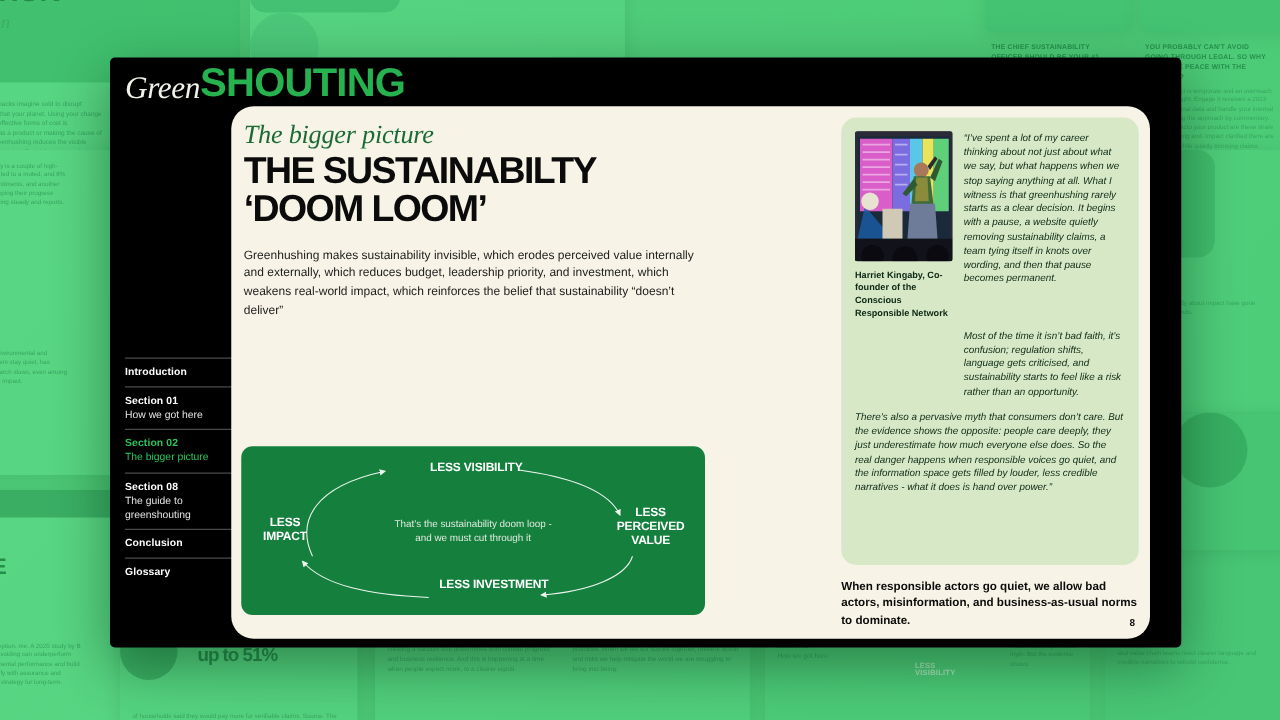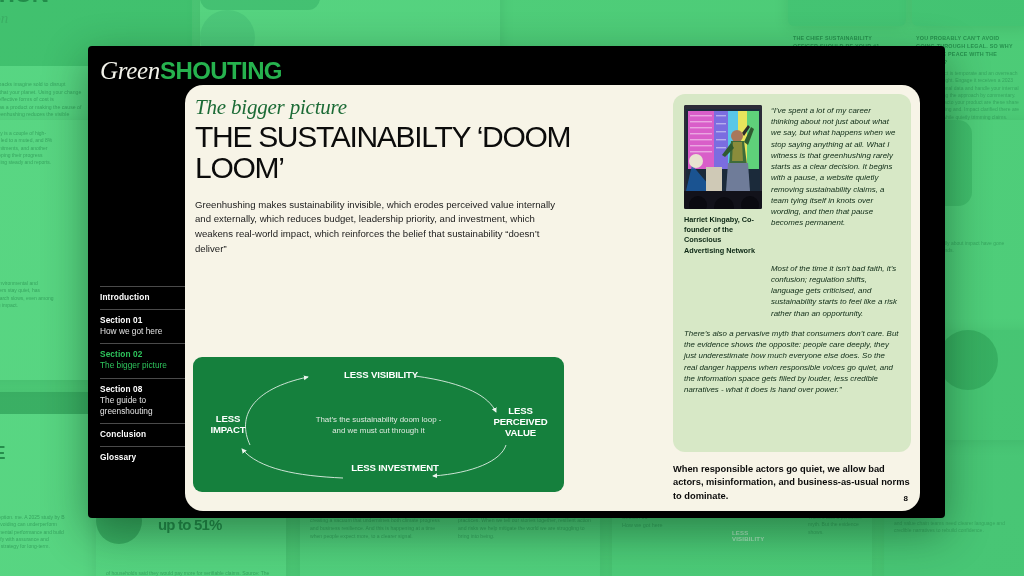--- a/index.html
+++ b/index.html
@@ -34,21 +34,21 @@
   #logo {
     position:absolute; left:12px; top:13px; height:26px;
     display:flex; align-items:flex-end; white-space:nowrap;
   }
   #logo .green {
     font-family:"Liberation Serif", serif; font-style:italic;
     font-size:25px; color:#f2f2ea; letter-spacing:-.3px;
   }
   #logo .shout {
     font-family:"Liberation Sans", sans-serif; font-weight:bold;
-    font-size:24px; color:#26b24e; letter-spacing:-.6px;
+    font-size:32px; color:#26b24e; letter-spacing:-.6px;
   }
 
   
   #nav { position:absolute; left:12px; top:240px; width:86px; }
   #nav .navitem {
     border-top:1px solid #4a4a4a; padding:5px 0 6px 0;
     font-size:8.3px; line-height:1.34; color:#ffffff;
   }
   #nav .navitem .lbl { font-weight:bold; letter-spacing:.1px; }
   #nav .navitem .sub { font-weight:normal; color:#e3e3e3; }
@@ -61,21 +61,21 @@
     background:#f7f4e7; border-radius:18px; overflow:hidden;
   }
 
   
   #leftcol { position:absolute; left:10px; top:10px; width:380px; }
   #eyebrow {
     font-family:"Liberation Serif", serif; font-style:italic;
     font-size:21px; color:#1c6b36; letter-spacing:-.2px; margin-bottom:2px;
   }
   #title {
-    font-size:30px; font-weight:normal; color:#0b0b0b;
+    font-size:30px; font-weight:bold; color:#0b0b0b;
     line-height:1.03; letter-spacing:-1.3px; margin-bottom:14px;
   }
   .body-p {
     font-size:9.6px; line-height:1.53; color:#1b1b1b; letter-spacing:.02px;
   }
   #p1 { margin-bottom:11px; width:370px; }
 
   
   #diagram {
     position:absolute; left:8px; top:272px; width:371px; height:135px;
@@ -305,21 +305,21 @@
                 <path d="M44,58 L64,58 L66,86 L42,86 z" fill="#6f7c99"></path>
                 <path d="M60,37 L67,22 L70,24 L64,40 z" fill="#2f5a30"></path>
                 <path d="M47,38 L38,50 L41,52 L50,43 z" fill="#2f5a30"></path>
               </g>
               <rect x="0" y="86" width="78" height="18" fill="#12121a"></rect>
               <circle cx="14" cy="100" r="9" fill="#0a0a10"></circle>
               <circle cx="40" cy="102" r="10" fill="#0a0a10"></circle>
               <circle cx="66" cy="100" r="9" fill="#0a0a10"></circle>
             </svg>
           </div>
-          <div id="attrib">Harriet Kingaby, Co-founder of the Conscious Advertising Network</div>
+          <div id="attrib">Harriet Kingaby, Co-founder of the Conscious Responsible Network</div>
         </div>
         <div id="q1" class="qtext">“I’ve spent a lot of my career thinking about not just about what we say, but what happens when we stop saying anything at all. What I witness is that greenhushing rarely starts as a clear decision. It begins with a pause, a website quietly removing sustainability claims, a team tying itself in knots over wording, and then that pause becomes permanent.</div>
       </div>
       <div id="q2" class="qtext">Most of the time it isn’t bad faith, it’s confusion; regulation shifts, language gets criticised, and sustainability starts to feel like a risk rather than an opportunity.</div>
       <div id="q3" class="qtext">There’s also a pervasive myth that consumers don’t care. But the evidence shows the opposite: people care deeply, they just underestimate how much everyone else does. So the real danger happens when responsible voices go quiet, and the information space gets filled by louder, less credible narratives - what it does is hand over power.”</div>
     </div>
 
     <div id="kicker">When responsible actors go quiet, we allow bad actors, misinformation, and business-as-usual norms to dominate.</div>
     <div id="pagenum">8</div>
   </div>

